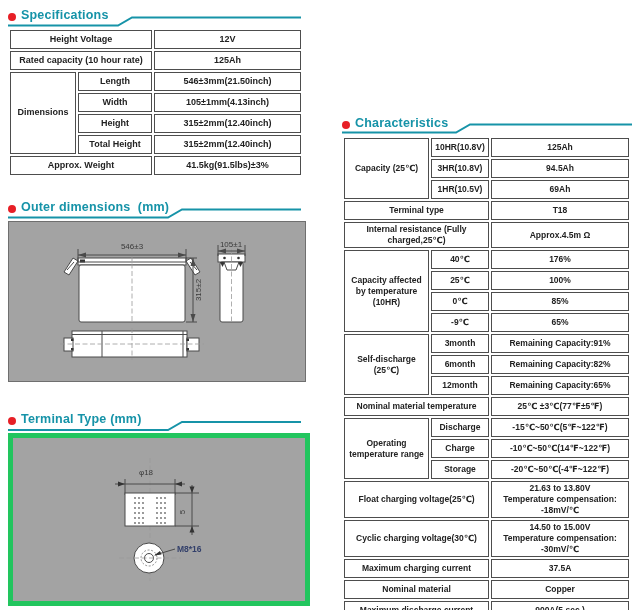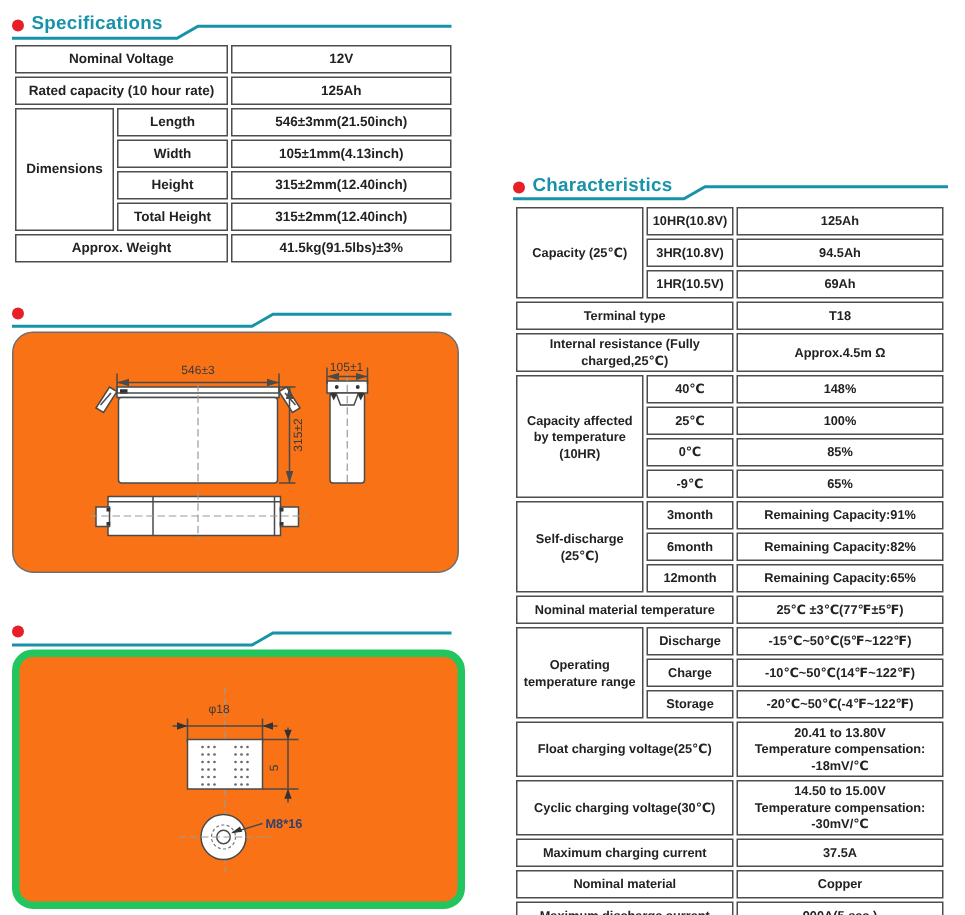--- a/index.html
+++ b/index.html
@@ -19,21 +19,21 @@
     text-align:center;vertical-align:middle;padding:1px 3px;line-height:1.3;
     overflow:hidden;
   }
   table.spec{left:8px;top:28px;width:295px;}
   table.spec td{font-size:9px;height:15px;}
   table.chars{left:342px;top:136px;width:289px;}
   table.chars td{font-size:8.5px;height:15px;}
   td.lft{text-align:left;padding-left:4px;}
   td.pre{white-space:pre-line;text-align:left;padding-left:4px;}
 
-  .draw-box{position:absolute;background:#f97316;border-radius:14px;}
+  .draw-box{position:absolute;background:#a3a3a3;}
   .box-outer{left:8px;top:221px;width:296px;height:159px;border:1px solid #6f6f6f;}
   .box-term{left:8px;top:433px;width:292px;height:163px;border:5px solid #22c55e;text-align:center;}
   .draw-box svg{position:absolute;left:0;top:0;}
   text.dim{font-size:8px;fill:#3a3a3a;}
   text.thr{font-size:8.5px;font-weight:bold;fill:#33406b;}
   .ln{stroke:#4a4a4a;stroke-width:1;fill:none;}
   .ln2{stroke:#4a4a4a;stroke-width:1;fill:#fff;}
   .cl{stroke:#9a9a9a;stroke-width:0.8;stroke-dasharray:5 2.5;fill:none;}
   .dk{fill:#333;}
 </style>
@@ -49,21 +49,21 @@
 </div>
 
 <table class="sheet spec">
   <colgroup>
       <col style="width:66px">
       <col style="width:74px">
       <col style="width:147px">
     </colgroup>
   <tbody>
       <tr>
-    <td colspan="2">Nominal Voltage</td>
+    <td colspan="2">Height Voltage</td>
     <td>12V</td>
   </tr>
   <tr>
     <td colspan="2">Rated capacity (10 hour rate)</td>
     <td>125Ah</td>
   </tr>
   <tr>
     <td rowspan="4">Dimensions</td>
     <td>Length</td>
     <td>546±3mm(21.50inch)</td>
@@ -85,20 +85,21 @@
     <td>41.5kg(91.5lbs)±3%</td>
   </tr>
 </tbody>
   </table>
 
 <div class="sec-head" style="left:8px;top:200px;width:295px;">
   <svg class="swoosh" width="295" height="22">
     <polyline points="0,17.5 160,17.5 174,9.5 293,9.5" fill="none" stroke="#1693a8" stroke-width="2"></polyline>
   </svg>
   <span class="bullet"></span>
+  <span class="sec-title">Outer dimensions  (mm)</span>
 </div>
 
 <div class="draw-box box-outer">
   <svg width="296" height="159" viewBox="0 0 296 159">
     <defs>
       <marker id="arA" markerWidth="9" markerHeight="7" refX="8" refY="3" orient="auto-start-reverse">
         <path d="M0,0.5 L8,3 L0,5.5 Z" fill="#4a4a4a"></path>
       </marker>
     </defs>
 
@@ -158,20 +159,21 @@
       <line x1="123" y1="106" x2="123" y2="138" class="cl"></line>
     </g>
   </svg>
 </div>
 
 <div class="sec-head" style="left:8px;top:412px;width:295px;">
   <svg class="swoosh" width="295" height="22">
     <polyline points="0,18 160,18 174,10 293,10" fill="none" stroke="#1693a8" stroke-width="2"></polyline>
   </svg>
   <span class="bullet"></span>
+  <span class="sec-title">Terminal Type (mm)</span>
 </div>
 
 <div class="draw-box box-term">
   <svg width="292" height="163" viewBox="0 0 292 163">
 
     <line x1="137" y1="20" x2="137" y2="143" class="cl"></line>
 
     <g>
       <text class="dim" x="133" y="37" text-anchor="middle">φ18</text>
       <line x1="112" y1="41" x2="112" y2="57" class="ln"></line>
@@ -279,21 +281,21 @@
     <td colspan="2">Terminal type</td>
     <td>T18</td>
   </tr>
   <tr>
     <td colspan="2">Internal resistance (Fully charged,25℃)</td>
     <td>Approx.4.5m Ω</td>
   </tr>
   <tr>
     <td rowspan="4">Capacity affected by temperature (10HR)</td>
     <td>40℃</td>
-    <td>148%</td>
+    <td>176%</td>
   </tr>
   <tr>
     <td>25℃</td>
     <td>100%</td>
   </tr>
   <tr>
     <td>0℃</td>
     <td>85%</td>
   </tr>
   <tr>
@@ -325,21 +327,21 @@
   <tr>
     <td>Charge</td>
     <td>-10℃~50℃(14℉~122℉)</td>
   </tr>
   <tr>
     <td>Storage</td>
     <td>-20℃~50℃(-4℉~122℉)</td>
   </tr>
   <tr>
     <td colspan="2" class="lft">Float charging voltage(25℃)</td>
-    <td class="pre">20.41 to 13.80V
+    <td class="pre">21.63 to 13.80V
 Temperature compensation:
 -18mV/℃</td>
   </tr>
   <tr>
     <td colspan="2" class="lft">Cyclic charging voltage(30℃)</td>
     <td class="pre">14.50 to 15.00V
 Temperature compensation:
 -30mV/℃</td>
   </tr>
   <tr>

